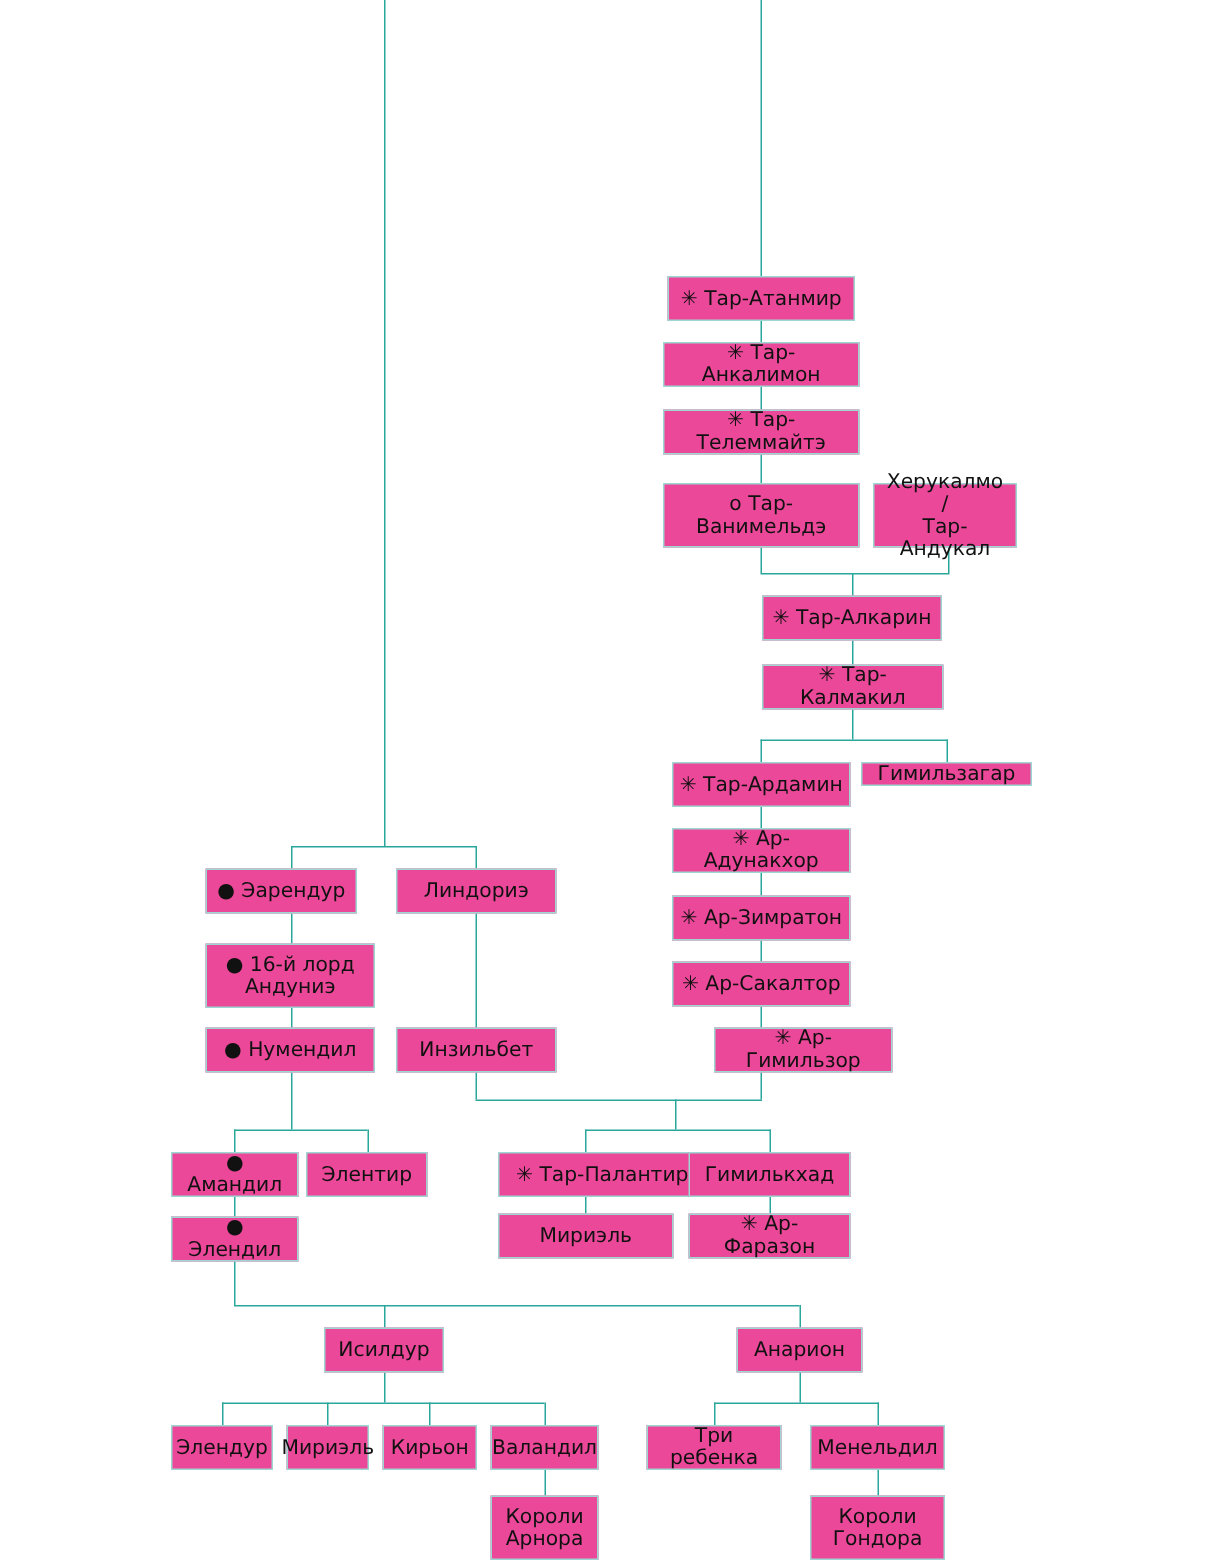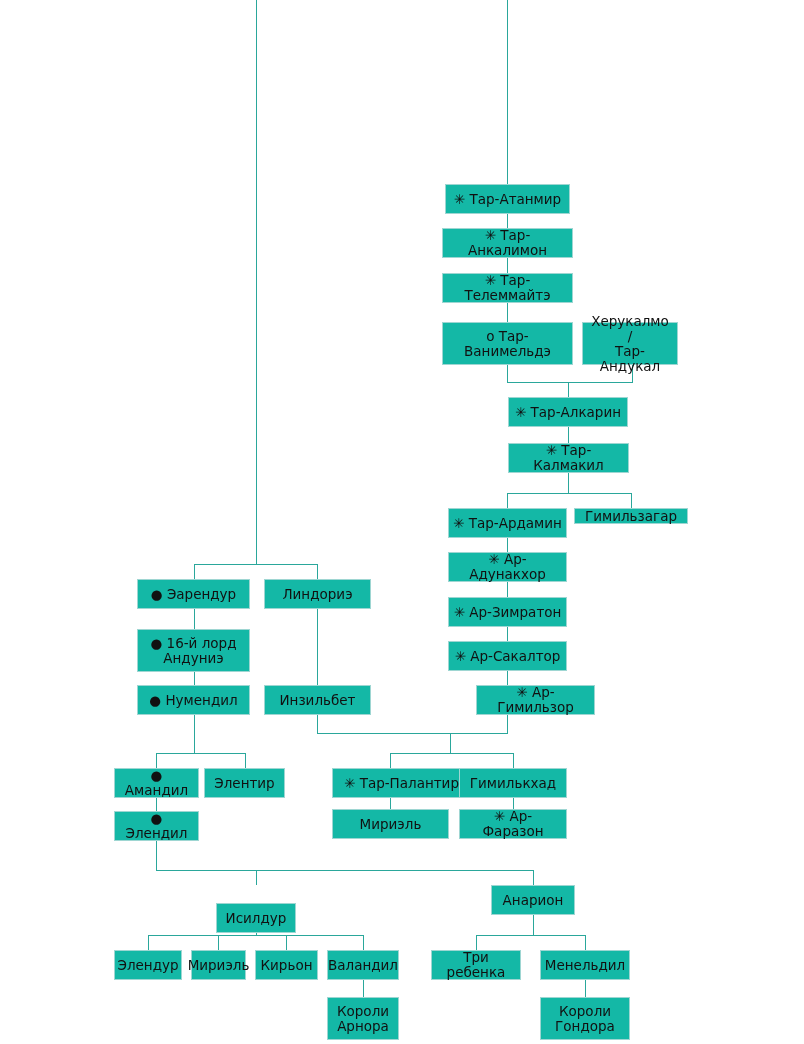--- a/index.html
+++ b/index.html
@@ -14,21 +14,21 @@
     position: relative;
     width: 804px;
     height: 1044px;
     background: #ffffff;
     overflow: hidden;
   }
   .node {
     position: absolute;
     box-sizing: border-box;
     border: 1px solid #9ed6d2;
-    background: #14b8a6;
+    background: #ec4899;
     color: #111111;
     font-size: 13.5px;
     line-height: 15px;
     display: flex;
     align-items: center;
     justify-content: center;
     text-align: center;
     z-index: 3;
     white-space: pre-line;
     padding: 0 4px;
@@ -109,34 +109,34 @@
       <div class="node" style="left: 582px; top: 322px; width: 96px; height: 43px; border-color: rgb(158, 214, 210); color: rgb(17, 17, 17);">Херукалмо /
 Тар-Андукал</div>
       <div class="node" style="left: 508px; top: 397px; width: 120px; height: 30px; border-color: rgb(158, 214, 210); color: rgb(17, 17, 17);">✳ Тар-Алкарин</div>
       <div class="node" style="left: 508px; top: 443px; width: 121px; height: 30px; border-color: rgb(158, 214, 210); color: rgb(17, 17, 17);">✳ Тар-Калмакил</div>
       <div class="node" style="left: 448px; top: 508px; width: 119px; height: 30px; border-color: rgb(158, 214, 210); color: rgb(17, 17, 17);">✳ Тар-Ардамин</div>
       <div class="node" style="left: 574px; top: 508px; width: 114px; height: 16px; border-color: rgb(158, 214, 210); color: rgb(17, 17, 17);">Гимильзагар</div>
       <div class="node" style="left: 448px; top: 552px; width: 119px; height: 30px; border-color: rgb(158, 214, 210); color: rgb(17, 17, 17);">✳ Ар-Адунакхор</div>
       <div class="node" style="left: 448px; top: 597px; width: 119px; height: 30px; border-color: rgb(158, 214, 210); color: rgb(17, 17, 17);">✳ Ар-Зимратон</div>
       <div class="node" style="left: 448px; top: 641px; width: 119px; height: 30px; border-color: rgb(158, 214, 210); color: rgb(17, 17, 17);">✳ Ар-Сакалтор</div>
       <div class="node" style="left: 448px; top: 685px; width: 119px; height: 30px; border-color: rgb(158, 214, 210); color: rgb(17, 17, 17); margin-left: 28px;">✳ Ар-Гимильзор</div>
-      <div class="node" style="left: 137px; top: 579px; width: 113px; height: 30px; border-color: rgb(158, 214, 210); color: rgb(17, 17, 17);">● Эарендур</div>
+      <div class="node" style="left: 137px; top: 579px; width: 101px; height: 30px; border-color: rgb(158, 214, 210); color: rgb(17, 17, 17);">● Эарендур</div>
       <div class="node" style="left: 264px; top: 579px; width: 107px; height: 30px; border-color: rgb(158, 214, 210); color: rgb(17, 17, 17);">Линдориэ</div>
       <div class="node" style="left: 137px; top: 629px; width: 113px; height: 43px; border-color: rgb(158, 214, 210); color: rgb(17, 17, 17);">● 16-й лорд
 Андуниэ</div>
       <div class="node" style="left: 137px; top: 685px; width: 113px; height: 30px; border-color: rgb(158, 214, 210); color: rgb(17, 17, 17);">● Нумендил</div>
       <div class="node" style="left: 264px; top: 685px; width: 107px; height: 30px; border-color: rgb(158, 214, 210); color: rgb(17, 17, 17);">Инзильбет</div>
       <div class="node" style="left: 114px; top: 768px; width: 85px; height: 30px; border-color: rgb(158, 214, 210); color: rgb(17, 17, 17);">● Амандил</div>
       <div class="node" style="left: 204px; top: 768px; width: 81px; height: 30px; border-color: rgb(158, 214, 210); color: rgb(17, 17, 17);">Элентир</div>
       <div class="node" style="left: 332px; top: 768px; width: 139px; height: 30px; border-color: rgb(158, 214, 210); color: rgb(17, 17, 17);">✳ Тар-Палантир</div>
       <div class="node" style="left: 459px; top: 768px; width: 108px; height: 30px; border-color: rgb(158, 214, 210); color: rgb(17, 17, 17);">Гимилькхад</div>
       <div class="node" style="left: 114px; top: 811px; width: 85px; height: 30px; border-color: rgb(158, 214, 210); color: rgb(17, 17, 17);">● Элендил</div>
       <div class="node" style="left: 332px; top: 809px; width: 117px; height: 30px; border-color: rgb(158, 214, 210); color: rgb(17, 17, 17);">Мириэль</div>
       <div class="node" style="left: 459px; top: 809px; width: 108px; height: 30px; border-color: rgb(158, 214, 210); color: rgb(17, 17, 17);">✳ Ар-Фаразон</div>
-      <div class="node" style="left: 216px; top: 885px; width: 80px; height: 30px; border-color: rgb(158, 214, 210); color: rgb(17, 17, 17); margin-top: 18px;">Исилдур</div>
+      <div class="node" style="left: 216px; top: 885px; width: 80px; height: 30px; border-color: rgb(158, 214, 210); color: rgb(17, 17, 17);">Исилдур</div>
       <div class="node" style="left: 491px; top: 885px; width: 84px; height: 30px; border-color: rgb(158, 214, 210); color: rgb(17, 17, 17);">Анарион</div>
       <div class="node" style="left: 114px; top: 950px; width: 68px; height: 30px; border-color: rgb(158, 214, 210); color: rgb(17, 17, 17);">Элендур</div>
       <div class="node" style="left: 191px; top: 950px; width: 55px; height: 30px; border-color: rgb(158, 214, 210); color: rgb(17, 17, 17);">Мириэль</div>
       <div class="node" style="left: 255px; top: 950px; width: 63px; height: 30px; border-color: rgb(158, 214, 210); color: rgb(17, 17, 17);">Кирьон</div>
       <div class="node" style="left: 327px; top: 950px; width: 72px; height: 30px; border-color: rgb(158, 214, 210); color: rgb(17, 17, 17);">Валандил</div>
       <div class="node" style="left: 431px; top: 950px; width: 90px; height: 30px; border-color: rgb(158, 214, 210); color: rgb(17, 17, 17);">Три ребенка</div>
       <div class="node" style="left: 540px; top: 950px; width: 90px; height: 30px; border-color: rgb(158, 214, 210); color: rgb(17, 17, 17);">Менельдил</div>
       <div class="node" style="left: 327px; top: 997px; width: 72px; height: 43px; border-color: rgb(158, 214, 210); color: rgb(17, 17, 17);">Короли
 Арнора</div>
       <div class="node" style="left: 540px; top: 997px; width: 90px; height: 43px; border-color: rgb(158, 214, 210); color: rgb(17, 17, 17);">Короли

